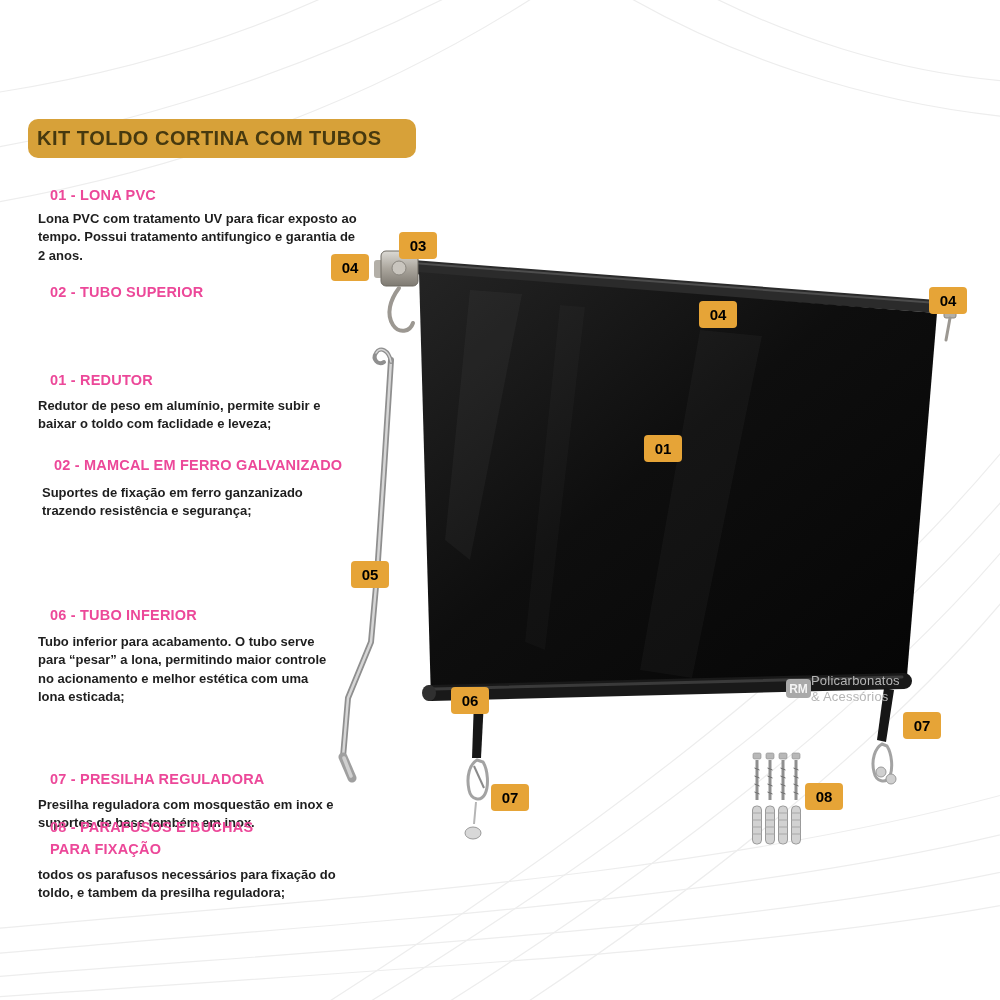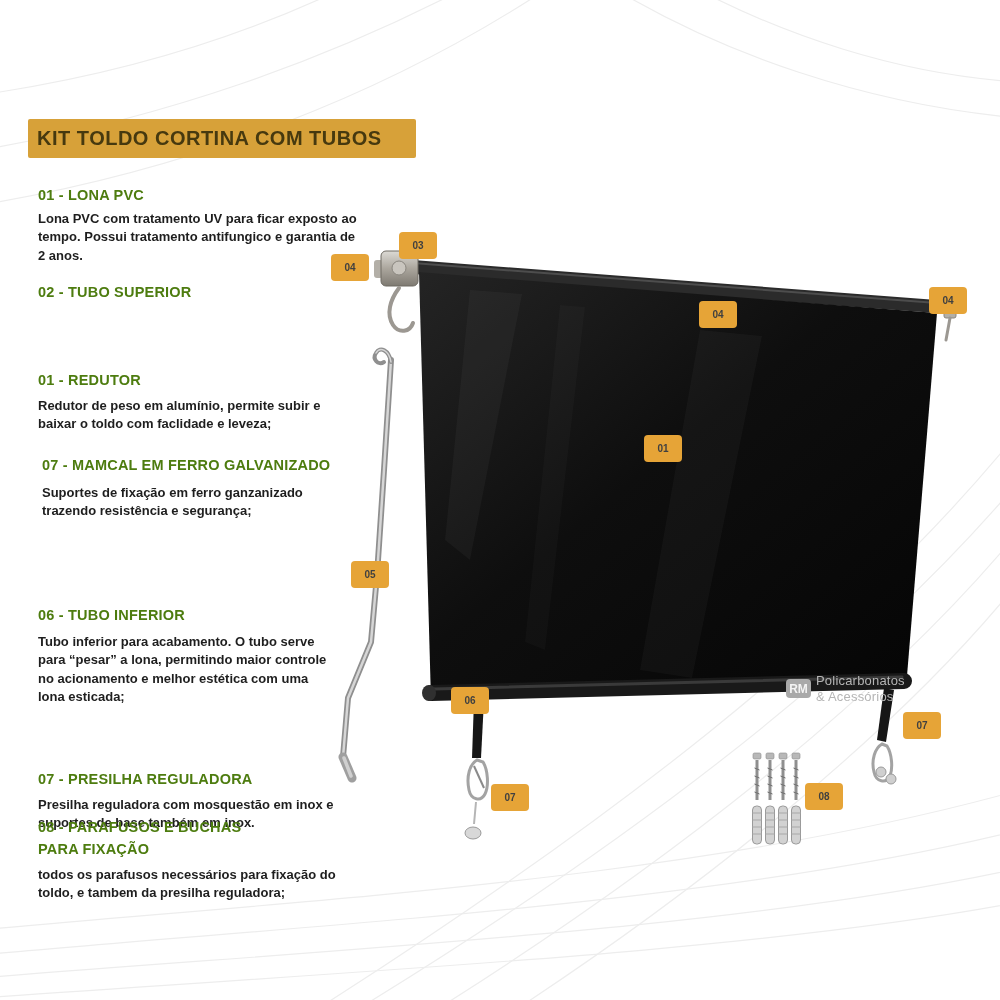--- a/index.html
+++ b/index.html
@@ -10,52 +10,52 @@
   *{box-sizing:border-box}
   body{margin:0;background:#ffffff;font-family:"Liberation Sans", sans-serif;}
   .canvas{position:relative;width:1000px;height:1000px;background:#ffffff;overflow:hidden;}
   .bg-svg{position:absolute;inset:0;z-index:0;pointer-events:none;}
   .art-svg{position:absolute;inset:0;z-index:1;pointer-events:none;}
 
   .title-banner{
     position:absolute;left:28px;top:119px;width:388px;height:39px;z-index:2;
     background:var(--banner-bg);color:var(--banner-text);
     display:flex;align-items:center;padding-left:9px;
-    font-size:20px;font-weight:700;letter-spacing:.5px;border-radius:2px;text-align:center;
+    font-size:20px;font-weight:700;letter-spacing:.5px;border-radius:10px;text-align:center;
   }
 
   .section{position:absolute;left:38px;width:330px;z-index:2;color:#1d1d1d;}
-  .section h3{margin:0 0 7px;font-size:14.5px;font-weight:700;letter-spacing:.2px;color:#4d7c0f;}
+  .section h3{margin:0 12px 7px;font-size:14.5px;font-weight:700;letter-spacing:.2px;color:#ec4899;}
   .section p{margin:0;font-size:13px;line-height:1.42;color:#1e1e1e;font-weight:bold;}
   .sec1{top:187px}.sec1 p{width:322px}
   .sec2{top:284px}.sec2 h3{margin-bottom:12px}.sec2 p{width:322px}
   .sec3{top:372px}.sec3 h3{margin-bottom:9px}.sec3 p{width:322px}
   .sec4{top:457px;padding-left:4px}.sec4 h3{margin-bottom:11px}.sec4 p{width:302px}
   .sec5{top:551px}.sec5 h3{margin-bottom:8px}
   .sec6{top:607px}.sec6 h3{margin-bottom:10px}.sec6 p{width:292px}
   .sec7{top:771px}.sec7 h3{margin-bottom:9px}.sec7 p{width:302px}
   .sec8{top:817px}.sec8 h3{width:240px;line-height:1.5;margin-bottom:5px}.sec8 p{width:312px}
 
   .badge{
     position:absolute;z-index:3;width:38px;height:27px;border-radius:4px;
-    background:var(--accent);color:#404040;font-weight:700;font-size:10px;
+    background:var(--accent);color:#000000;font-weight:700;font-size:15px;
     display:flex;align-items:center;justify-content:center;
   }
   .b03{left:399px;top:232px}
   .b04l{left:331px;top:254px}
   .b02{left:699px;top:301px}
   .b04r{left:929px;top:287px}
   .b01{left:644px;top:435px}
   .b05{left:351px;top:561px}
   .b06{left:451px;top:687px}
   .b07l{left:491px;top:784px}
   .b08{left:805px;top:783px}
   .b07r{left:903px;top:712px}
 
-  .watermark{position:absolute;left:786px;top:673px;z-index:3;display:flex;align-items:center;gap:5px;}
+  .watermark{position:absolute;left:786px;top:673px;z-index:3;display:flex;align-items:center;}
   .rm-box{width:25px;height:19px;background:#a9a9a9;color:#f4f4f4;font-weight:700;font-size:12px;
     display:flex;align-items:center;justify-content:center;border-radius:4px;}
   .wm-lines{font-size:13px;color:#b5b5b5;line-height:1.2;font-weight:400;letter-spacing:.2px;}
 </style>
 </head>
 <body>
 
 <div class="canvas">
 
   <svg class="bg-svg" width="1000" height="1000" viewBox="0 0 1000 1000">
@@ -216,21 +216,21 @@
     <p>Lona PVC com tratamento UV para ficar exposto ao tempo. Possui tratamento antifungico e garantia de 2 anos.</p>
   </section>
   <section class="section sec2">
     <h3>02 - TUBO SUPERIOR</h3>
   </section>
   <section class="section sec3">
     <h3>01 - REDUTOR</h3>
     <p>Redutor de peso em alumínio, permite subir e baixar o toldo com faclidade e leveza;</p>
   </section>
   <section class="section sec4">
-    <h3>07 - MAMCAL  EM FERRO GALVANIZADO</h3>
+    <h3>02 - MAMCAL  EM FERRO GALVANIZADO</h3>
     <p>Suportes de fixação em ferro ganzanizado trazendo resistência e segurança;</p>
   </section>
   <section class="section sec6">
     <h3>06 - TUBO INFERIOR</h3>
     <p>Tubo inferior para acabamento. O tubo serve para “pesar” a lona, permitindo maior controle no acionamento e melhor estética com uma lona esticada;</p>
   </section>
   <section class="section sec7">
     <h3>07 - PRESILHA REGULADORA</h3>
     <p>Presilha reguladora com mosquestão em inox e suportes de base também em inox.</p>
   </section>

